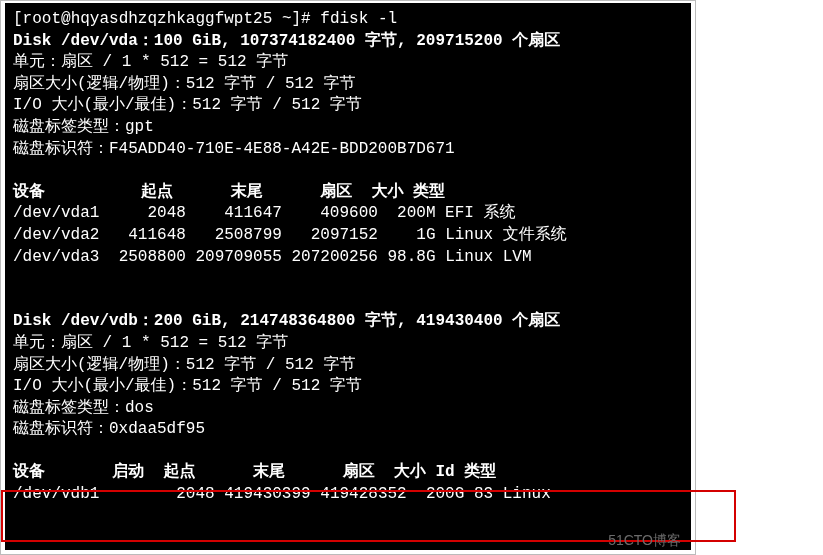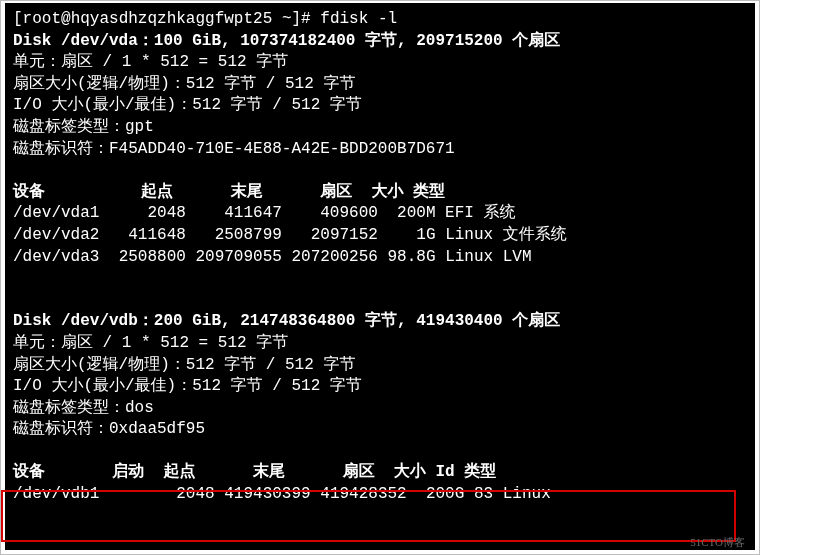--- a/index.html
+++ b/index.html
@@ -1,21 +1,21 @@
 <!DOCTYPE html>
 <html><head>
 <meta charset="utf-8">
 <style>
   html, body {
     margin: 0;
     padding: 0;
     background: #ffffff;
   }
   .frame {
-    width: 760px;
+    width: 696px;
     height: 555px;
     position: relative;
     box-sizing: border-box;
     border: 1px solid #bbb;
   }
   .terminal {
     position: absolute;
     left: 4px;
     top: 2px;
     right: 4px;
@@ -41,22 +41,22 @@
     height: 52px;
     border: 2px solid #d40000;
     pointer-events: none;
     box-sizing: border-box;
   }
   .watermark {
     position: absolute;
     right: 14px;
     bottom: 4px;
     color: #6b6b6b;
-    font-size: 11px;
-    font-family: Liberation Serif, serif;
+    font-size: 14px;
+    font-family: Liberation Sans, sans-serif;
   }
 </style>
 </head>
 <body>
 
 <div class="frame">
 <div class="terminal">[<span>root</span>@<span>hqyasdhzqzhkaggfwpt25</span> <span>~</span>]<span>#</span> <span>fdisk -l</span>
 <b><span>Disk /dev/vda：100 GiB, 107374182400 字节, 209715200 个扇区</span></b>
 <span>单元：扇区 / 1 * 512 = 512 字节</span>
 <span>扇区大小(逻辑/物理)：512 字节 / 512 字节</span>

